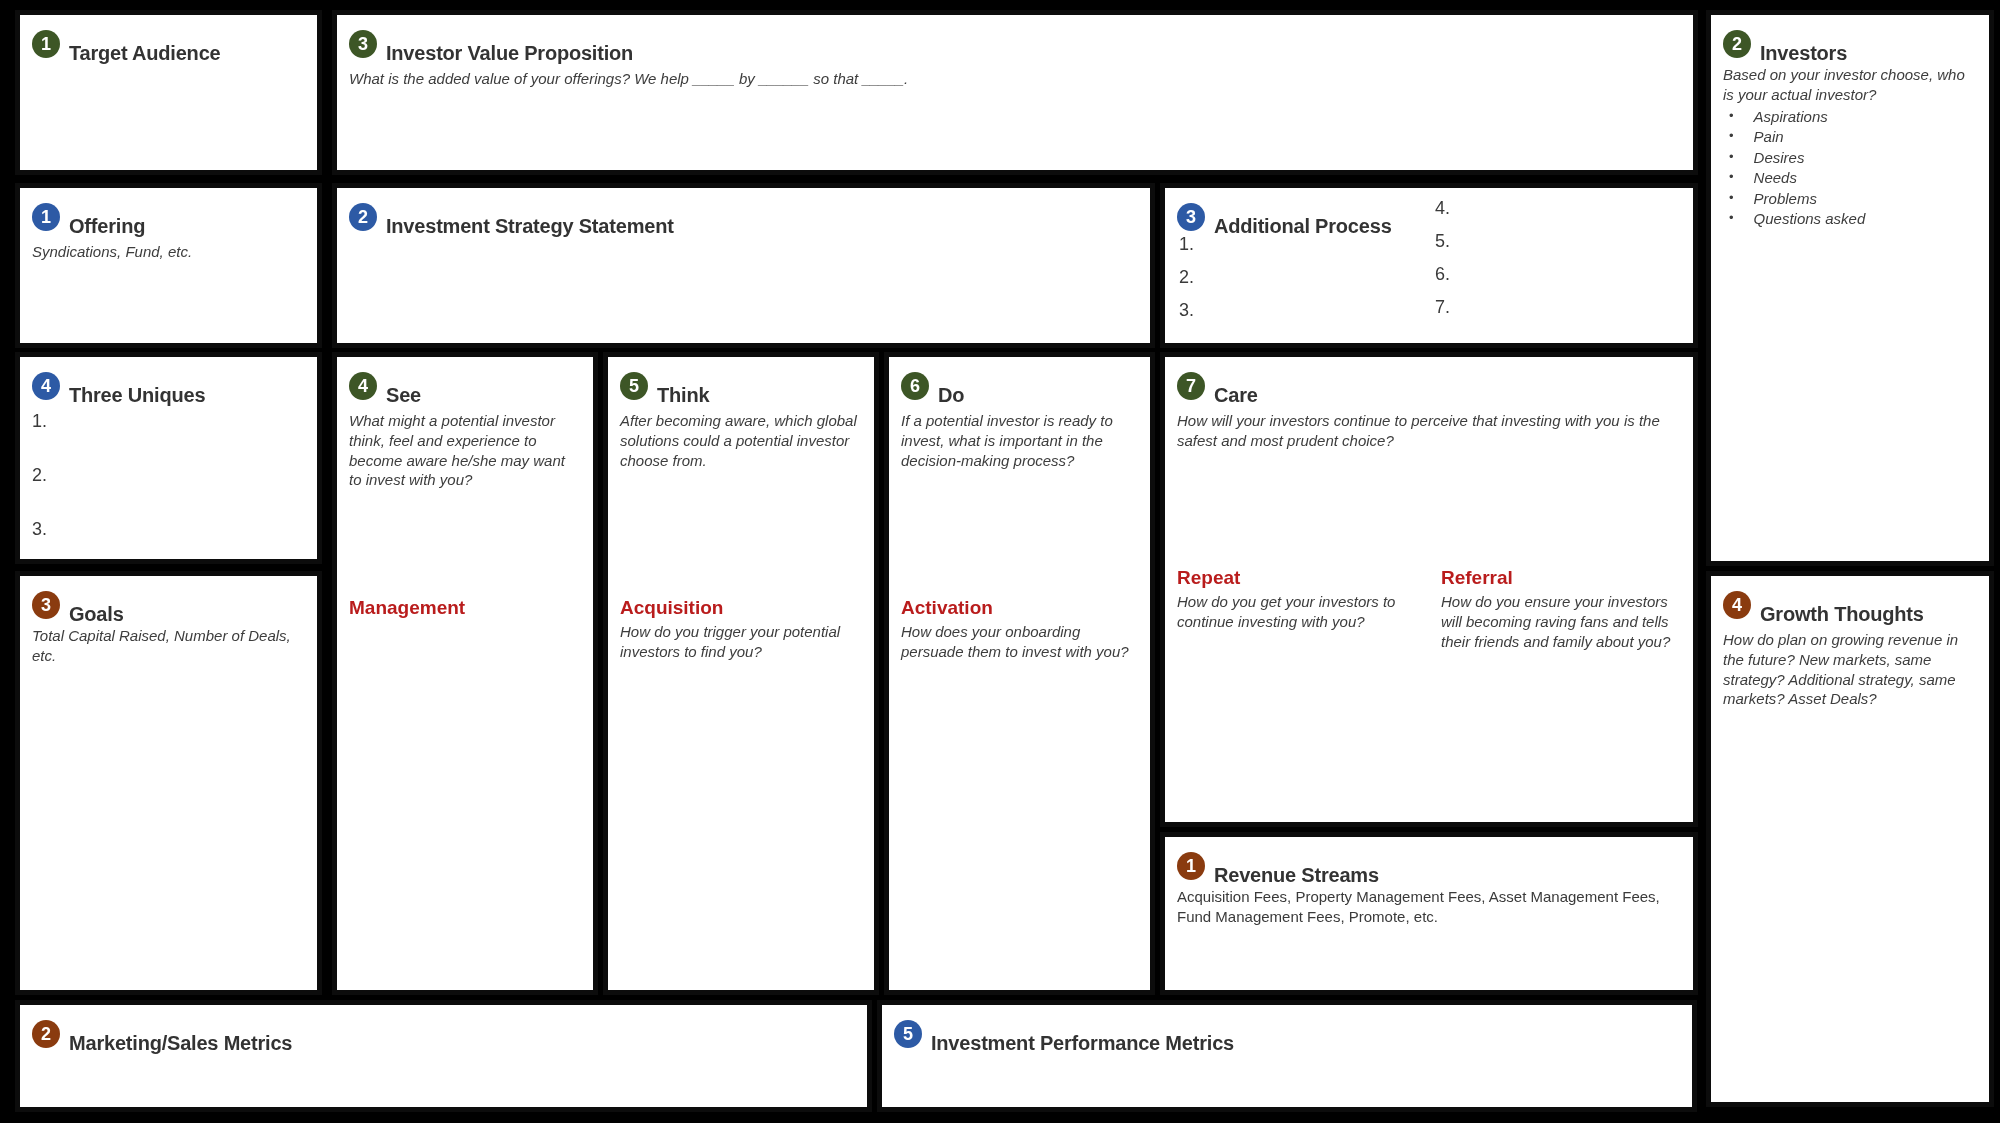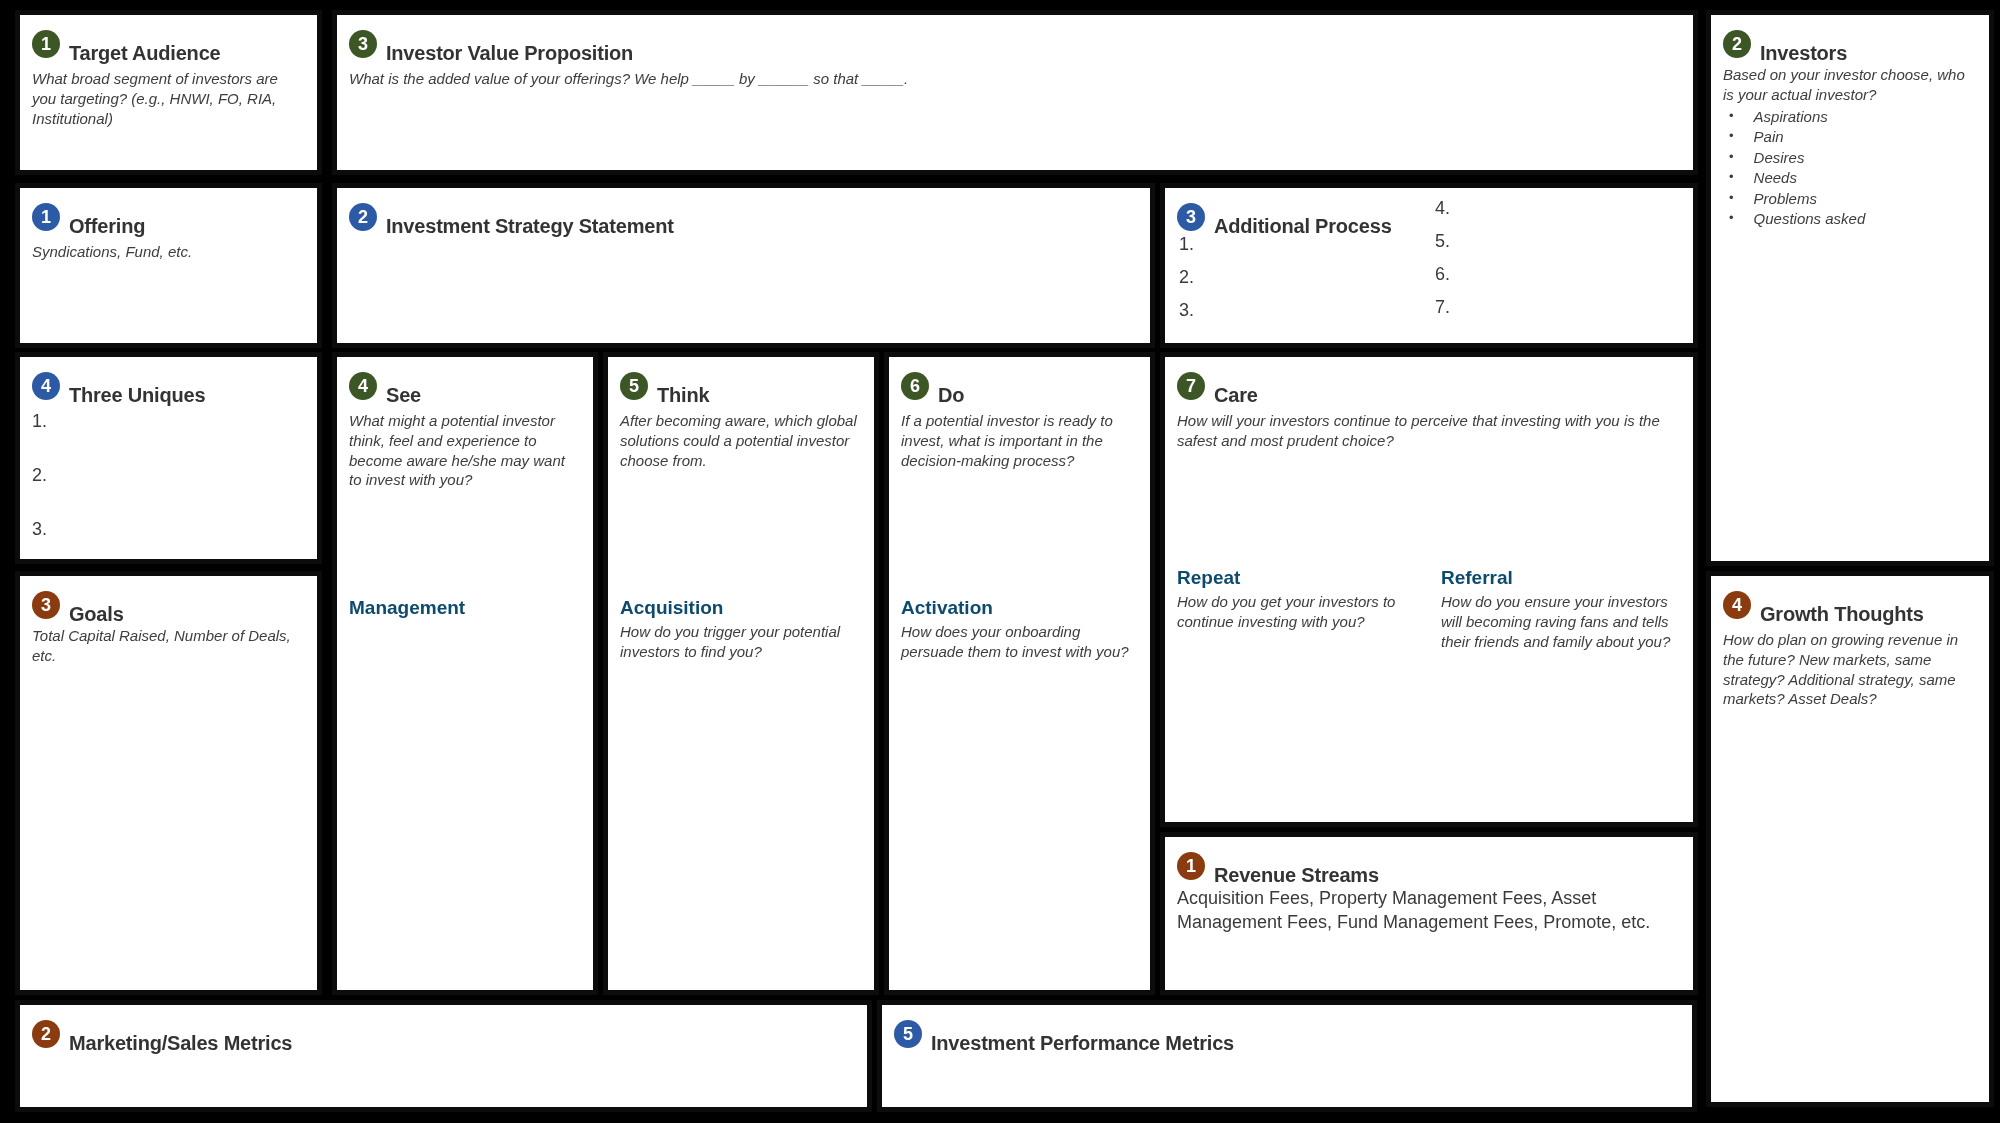--- a/index.html
+++ b/index.html
@@ -15,42 +15,41 @@
   .badge{
     width:28px;height:28px;border-radius:50%;flex:0 0 28px;
     display:flex;align-items:center;justify-content:center;
     color:#fff;font-weight:bold;font-size:18px;line-height:1;
   }
   .b-green{background:#3d5626;}
   .b-blue{background:#2d5aa5;}
   .b-brown{background:#8a3b0f;}
   .title{font-weight:bold;font-size:20px;color:#333;letter-spacing:-0.2px;margin-top:19px;}
   .desc{font-style:italic;font-size:15px;line-height:1.32;color:#3d3d3d;}
-  .desc-plain{font-size:18px;line-height:1.32;color:#3a3a3a;}
+  .desc-plain{font-size:15px;line-height:1.32;color:#3a3a3a;}
   .sub{position:absolute;left:12px;right:10px;}
-  .sub-title{font-weight:bold;font-size:19px;color:#0c4a6e;margin-bottom:3px;}
+  .sub-title{font-weight:bold;font-size:19px;color:#b91c1c;margin-bottom:3px;}
   .numlist{list-style:none;margin:0;padding:0;font-size:18px;color:#3a3a3a;}
   .numlist li{margin-bottom:12px;}
   .numlist.wide li{margin-bottom:33px;}
   .bullets{list-style:none;margin:2px 0 0 0;padding:0;font-size:15px;font-style:italic;color:#3d3d3d;}
   .bullets li{display:flex;gap:20px;padding-left:6px;line-height:1.37;}
   .bullets .dot{font-style:normal;font-size:13px;}
   .proc-col{position:absolute;}
 </style>
 </head>
 <body>
 
 <div class="canvas">
 
   <div class="box" style="left:15px;top:10px;width:307px;height:165px">
     <div class="hdr">
       <span class="badge b-green">1</span>
       <span class="title">Target Audience</span>
     </div>
-    <div class="desc">What broad segment of investors are you targeting? (e.g., HNWI, FO, RIA, Institutional)</div>
   </div>
 
   <div class="box" style="left:332px;top:10px;width:1366px;height:165px">
     <div class="hdr">
       <span class="badge b-green">3</span>
       <span class="title">Investor Value Proposition</span>
     </div>
     <div class="desc">What is the added value of your offerings? We help _____ by ______ so that _____.</div>
   </div>
 

